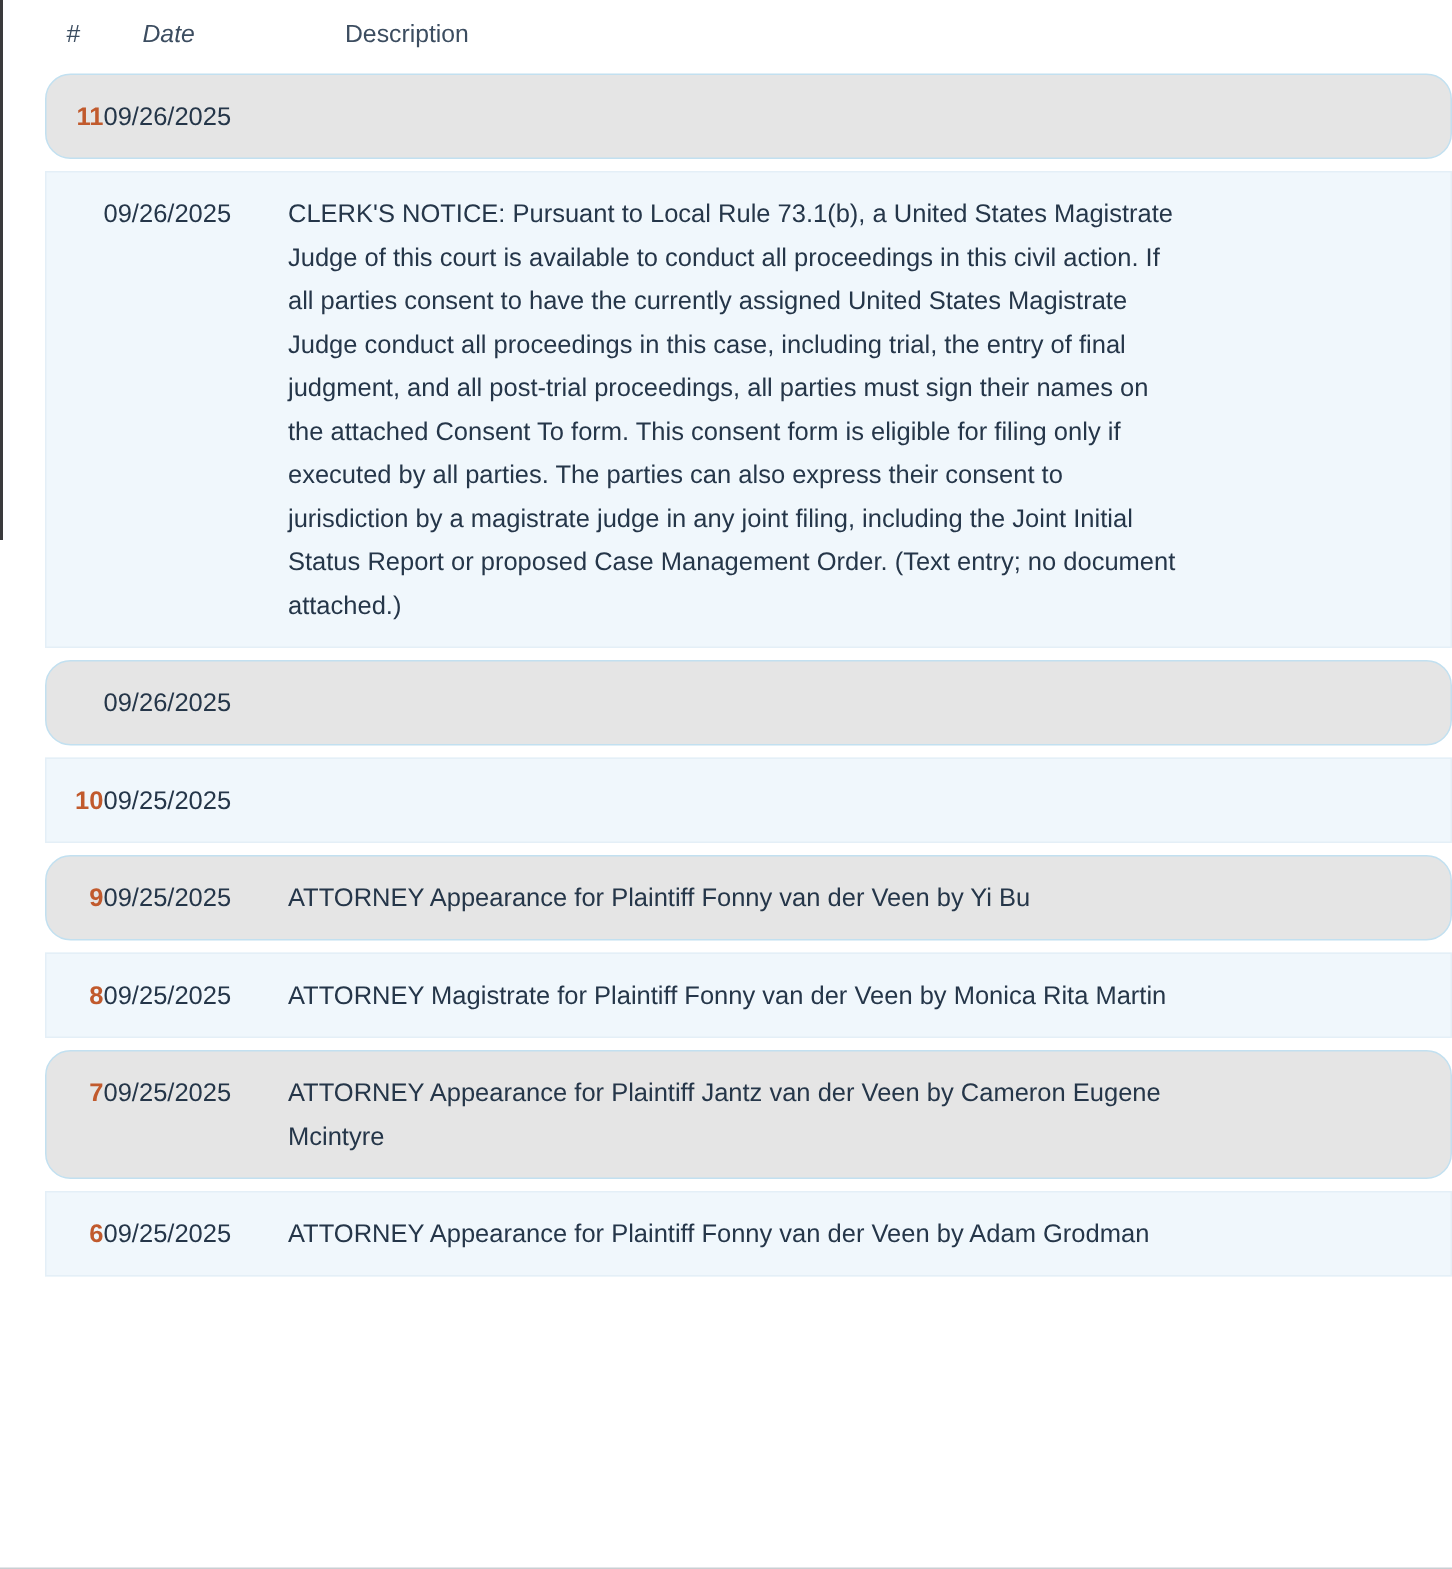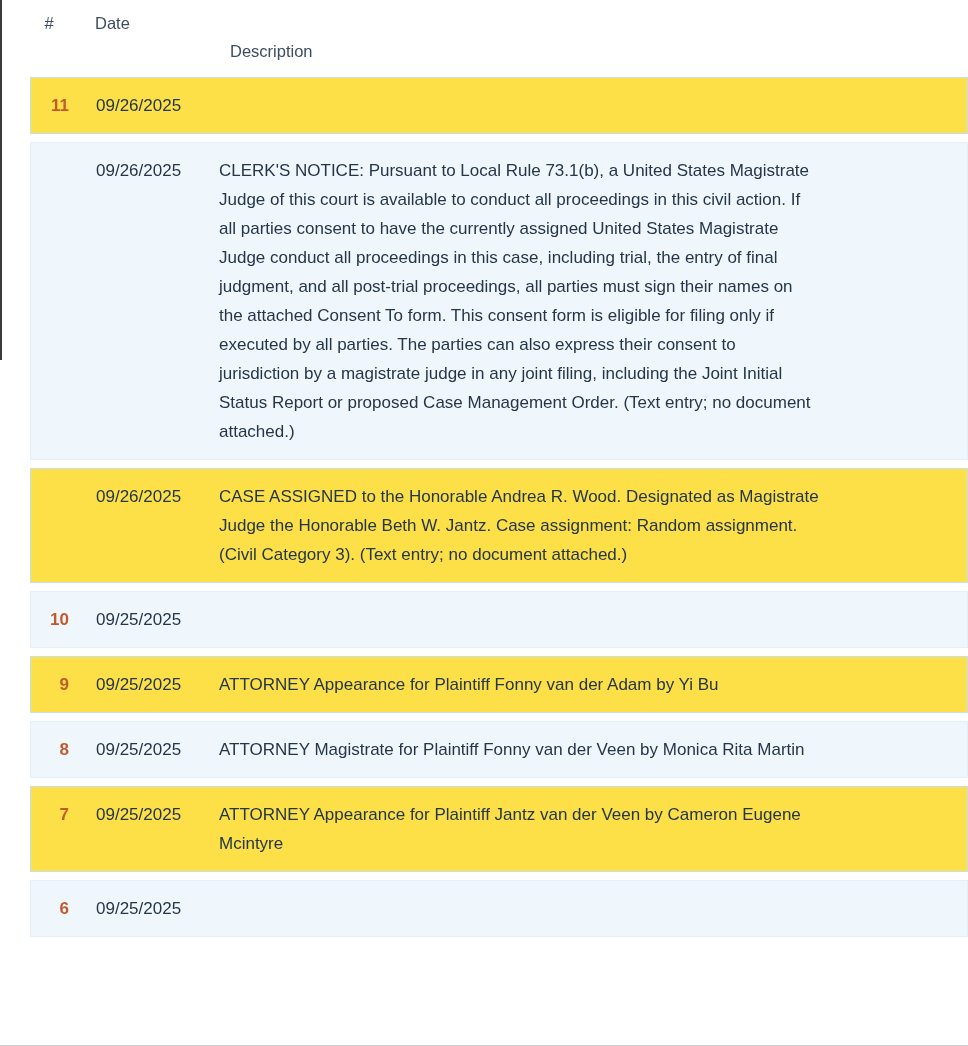--- a/index.html
+++ b/index.html
@@ -29,41 +29,41 @@
   }
 
   .header-row {
     display: flex;
     align-items: flex-start;
     font-size: 16.5px;
     color: #3c4d60;
     padding: 2px 0 16px 0;
   }
   .h-num  { width: 38px; text-align: center; }
-  .h-date { margin-left: 27px; width: 123px; }
-  .h-desc { padding-left: 12px; margin-top: 28px; }
+  .h-date { margin-left: 27px; width: 123px; font-style: italic; }
+  .h-desc { padding-left: 12px; }
 
   .row {
     display: flex;
     align-items: flex-start;
     margin-bottom: 8px;
     padding: 13px 0;
     border: 1px solid transparent;
   }
-  .row.blue  { background: #fde047; border-color: #c2e0f0; }
+  .row.blue  { background: #e5e5e5; border-color: #c2e0f0; border-radius: 17px; }
   .row.light { background: #f0f7fc; border-color: #e4eff7; }
 
   .cell { font-size: 17px; line-height: 29px; }
   .num  {
     width: 38px;
     text-align: right;
     font-weight: bold;
     color: #c15a2d;
   }
-  .date { margin-left: 27px; width: 123px; white-space: nowrap; }
+  .date { width: 123px; white-space: nowrap; }
   .desc { width: 600px; }
 </style>
 </head>
 <body>
 
 <div class="edge-left"></div>
 <div class="edge-bottom"></div>
 
 <div class="docket">
   <div class="header-row">
@@ -77,39 +77,39 @@
     <div class="cell date">09/26/2025</div>
   </div>
       <div class="row light">
     <div class="cell num"></div>
     <div class="cell date">09/26/2025</div>
     <div class="cell desc">CLERK'S NOTICE: Pursuant to Local Rule 73.1(b), a United States Magistrate Judge of this court is available to conduct all proceedings in this civil action. If all parties consent to have the currently assigned United States Magistrate Judge conduct all proceedings in this case, including trial, the entry of final judgment, and all post-trial proceedings, all parties must sign their names on the attached Consent To form. This consent form is eligible for filing only if executed by all parties. The parties can also express their consent to jurisdiction by a magistrate judge in any joint filing, including the Joint Initial Status Report or proposed Case Management Order. (Text entry; no document attached.)</div>
   </div>
       <div class="row blue">
     <div class="cell num"></div>
     <div class="cell date">09/26/2025</div>
-    <div class="cell desc">CASE ASSIGNED to the Honorable Andrea R. Wood. Designated as Magistrate Judge the Honorable Beth W. Jantz. Case assignment: Random assignment. (Civil Category 3). (Text entry; no document attached.)</div>
   </div>
       <div class="row light">
     <div class="cell num">10</div>
     <div class="cell date">09/25/2025</div>
   </div>
       <div class="row blue">
     <div class="cell num">9</div>
     <div class="cell date">09/25/2025</div>
-    <div class="cell desc">ATTORNEY Appearance for Plaintiff Fonny van der Adam by Yi Bu</div>
+    <div class="cell desc">ATTORNEY Appearance for Plaintiff Fonny van der Veen by Yi Bu</div>
   </div>
       <div class="row light">
     <div class="cell num">8</div>
     <div class="cell date">09/25/2025</div>
     <div class="cell desc">ATTORNEY Magistrate for Plaintiff Fonny van der Veen by Monica Rita Martin</div>
   </div>
       <div class="row blue">
     <div class="cell num">7</div>
     <div class="cell date">09/25/2025</div>
     <div class="cell desc">ATTORNEY Appearance for Plaintiff Jantz van der Veen by Cameron Eugene Mcintyre</div>
   </div>
       <div class="row light">
     <div class="cell num">6</div>
     <div class="cell date">09/25/2025</div>
+    <div class="cell desc">ATTORNEY Appearance for Plaintiff Fonny van der Veen by Adam Grodman</div>
   </div>
     </div>
 </div>
 
 </body></html>

